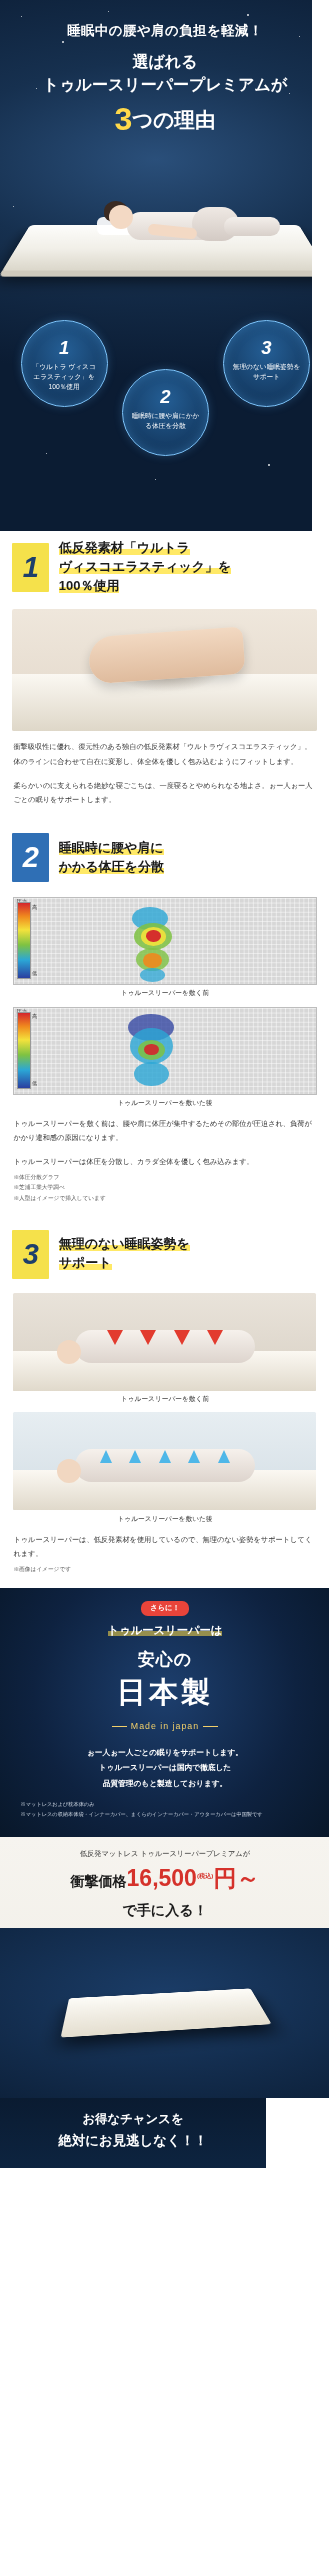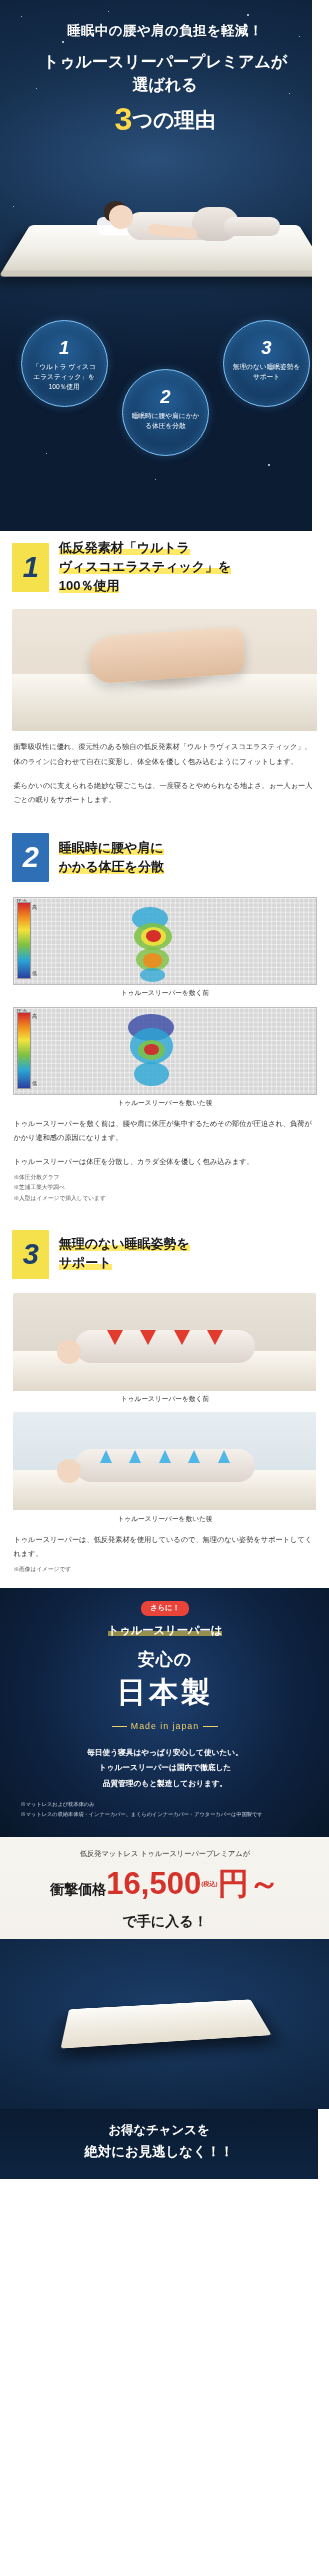--- a/index.html
+++ b/index.html
@@ -237,36 +237,36 @@
   }
   .japan .jp-notes { margin: 9.3px 20.6px 0; color: #cfd8e4; font-size: 5.2px; line-height: 1.8; text-align: left; }
 
   
   .price {
     width: 330px; padding: 11.3px 0 0; text-align: center;
     background: linear-gradient(180deg,#f6f4ef 0%, #efece4 100%);
   }
   .price .lead { font-size: 7.2px; color: #333; }
   .price .shock { margin-top: 4.1px; font-size: 14px; font-weight: bold; color: #1b1b1b; }
-  .price .amount { color: #d5322b; font-size: 31px; }
+  .price .amount { color: #d5322b; font-size: 23px; }
   .price .tax { font-size: 6.2px; color: #d5322b; vertical-align: 8.2px; }
   .price .shock2 { margin-top: 8px; font-size: 14px; font-weight: bold; color:#1b1b1b; }
 
   .price-photo {
     margin: 8.2px auto 0; width: 330px; height: 170px; position: relative; overflow:hidden;
     background: radial-gradient(ellipse 361px 155px at 50% 40%, #1b3d68, #0a1b31);
   }
   .price-mattress {
     position:absolute; left: 67px; top: 49px; width: 196px; height: 67px;
     background: linear-gradient(180deg,#fdfcf8,#e4decf);
     transform: perspective(361px) rotateX(56deg) rotate(-6deg);
     border-radius: 4.1px; box-shadow: 0 13.4px 20.6px rgba(0,0,0,.6);
   }
   .final {
-    width: 318px; padding: 13.4px 0 18.5px; text-align: center;
+    width: 266px; padding: 13.4px 0 18.5px; text-align: center;
     background: linear-gradient(180deg,#0a1b31,#0d2440);
   }
   .final .l1 { color:#ffffff; font-size: 12.4px; font-weight: bold; }
   .final .l2 { color:#ffffff; font-size: 13.4px; font-weight: bold; margin-top: 3.1px; }
 </style>
 </head>
 <body>
 
 <div class="page">
 
@@ -283,22 +283,22 @@
       <i style="left:13px;top:206px;width:1px;height:1px"></i>
       <i style="left:314px;top:222px;width:1.5px;height:1.5px"></i>
       <i style="left:155px;top:479px;width:1px;height:1px"></i>
       <i style="left:46px;top:453px;width:1px;height:1px"></i>
       <i style="left:268px;top:464px;width:1.5px;height:1.5px"></i>
     </div>
 
     <div class="hero-lead">睡眠中の腰や肩の負担を軽減！</div>
 
     <div class="hero-title">
+      <div>選ばれる</div>
       <div>トゥルースリーパープレミアムが</div>
-      <div>選ばれる</div>
     </div>
 
     <div class="hero-reason">
       <span class="num">3</span><span class="txt">つの理由</span>
     </div>
 
     <div class="hero-photo">
       <div class="mattress"></div>
       <div class="body-fig">
         <div class="bf-pillow"></div>
@@ -436,21 +436,21 @@
     <div class="notes">※画像はイメージです</div>
   </section>
 
   <section class="japan">
     <div class="ribbon">さらに！</div>
     <div class="sub"><span class="hl">トゥルースリーパーは</span></div>
     <div class="big1">安心の</div>
     <div class="big2">日本製</div>
     <div class="mij">Made in japan</div>
     <p class="jp-body">
-      <span>毎日使う寝具はやっぱり安心して使いたい。</span><br>
+      <span>ぉー人ぉー人ごとの眠りをサポートします。</span><br>
       <span>トゥルースリーパーは国内で徹底した</span><br>
       <span>品質管理のもと製造しております。</span>
     </p>
     <div class="jp-notes">
       <div>※マットレスおよび枕本体のみ</div>
       <div>※マットレスの収納本体袋・インナーカバー、まくらのインナーカバー・アウターカバーは中国製です</div>
     </div>
   </section>
 
   <section class="price">

